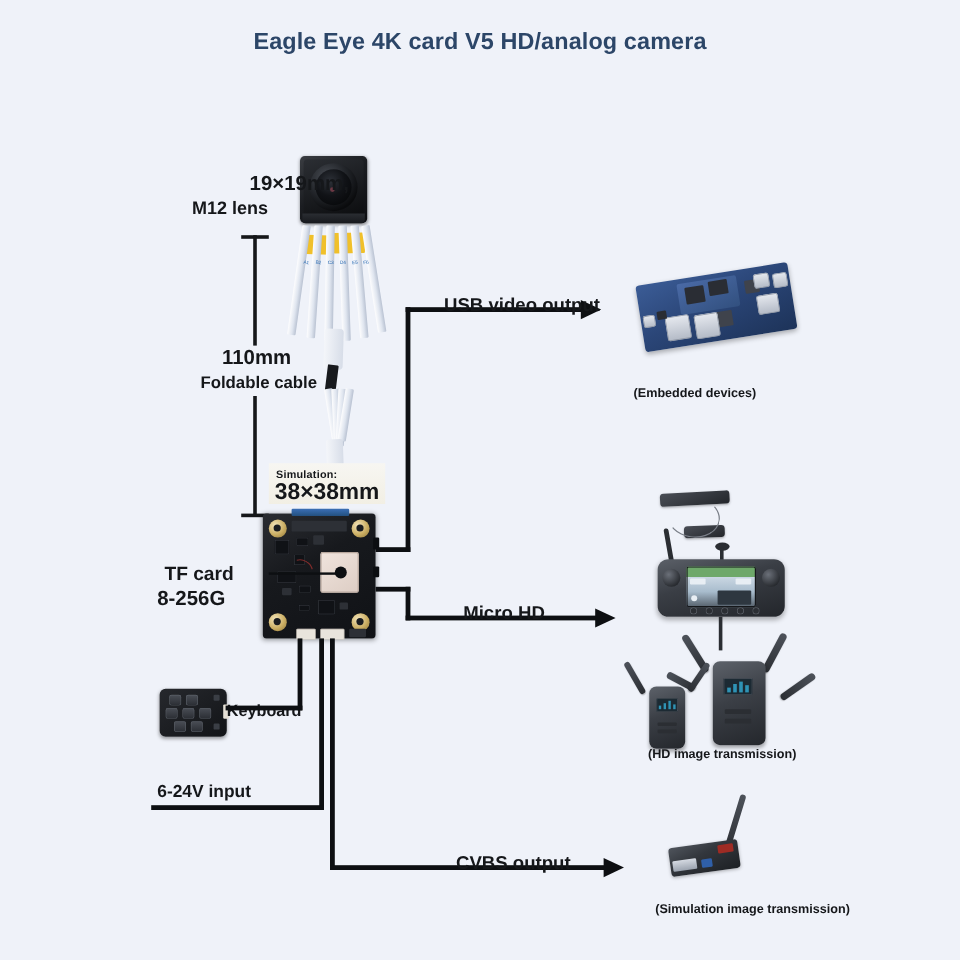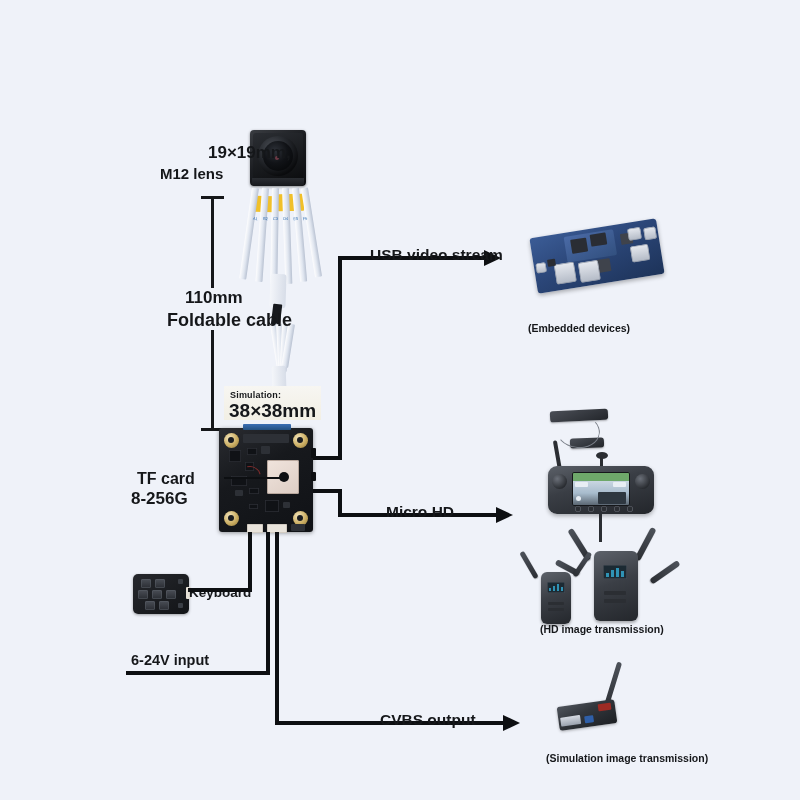--- a/index.html
+++ b/index.html
@@ -19,21 +19,21 @@
     color:#2c4668;font-weight:bold;letter-spacing:.1px;
   }
   .title1{top:24px;font-size:19.5px;}
   .title2{top:63px;font-size:19.5px;}
 
   
   .lbl{position:absolute;color:#15171a;font-weight:bold;white-space:nowrap;}
   .lbl-19{font-size:17px;}
   .lbl-m12{font-size:15px;}
   .lbl-110{font-size:17px;}
-  .lbl-fold{font-size:18px;}
+  .lbl-fold{font-size:14px;}
   .lbl-mbtitle{font-size:9px;letter-spacing:.2px;}
   .lbl-mbsize{font-size:19px;}
   .lbl-tf{font-size:16px;}
   .lbl-tfsize{font-size:17px;}
   .lbl-kbd{font-size:13.5px;}
   .lbl-volt{font-size:14.5px;}
   .lbl-flow{font-size:15.5px;}
   .cap{position:absolute;font-size:10.5px;font-weight:bold;color:#15171a;white-space:nowrap;}
 
   
@@ -161,20 +161,21 @@
   .vrx-blue{position:absolute;left:26px;top:13px;width:9px;height:7px;background:#2f5fa8;border-radius:1px;}
   .vrx-ant{position:absolute;left:602px;top:660px;width:5px;height:52px;
        background:linear-gradient(#4d525a,#2b2e33);border-radius:3px;transform:rotate(17deg);
        transform-origin:bottom center;}
 </style>
 </head>
 <body>
 
 <div id="stage">
 
+  <div class="title1">Eagle Eye 4K card V5 HD/analog camera</div>
 
   <div class="cam">
     <div class="cam-bevel"></div>
     <div class="cam-lensring"></div>
     <div class="cam-lens"></div>
     <div class="cam-glint"></div>
     <div class="cam-base"></div>
   </div>
 
   <div class="ribbon-wrap">
@@ -272,21 +273,21 @@
     <div class="kpad" style="left:45px;top:29px;"></div>
     <div class="kconn"></div>
   </div>
   <div class="lbl lbl-kbd" style="left:189px;top:585px;">Keyboard</div>
   <div class="lbl lbl-volt" style="left:131px;top:652px;text-align:center;">6-24V input</div>
 
   <div class="wire" style="left:313px;top:456px;width:29px;height:4px;"></div>
   <div class="wire" style="left:338px;top:256px;width:4px;height:204px;"></div>
   <div class="wire" style="left:338px;top:256px;width:148px;height:4px;"></div>
   <div class="arrowhead" style="left:484px;top:250px;"></div>
-  <div class="lbl lbl-flow" style="left:370px;top:246px;">USB video stream</div>
+  <div class="lbl lbl-flow" style="left:370px;top:246px;">USB video output</div>
 
   <div class="wire" style="left:313px;top:489px;width:29px;height:4px;"></div>
   <div class="wire" style="left:338px;top:489px;width:4px;height:28px;"></div>
   <div class="wire" style="left:338px;top:513px;width:160px;height:4px;"></div>
   <div class="arrowhead" style="left:496px;top:507px;"></div>
   <div class="lbl lbl-flow" style="left:386px;top:503px;">Micro HD</div>
 
   <div class="wire" style="left:248px;top:532px;width:4px;height:60px;"></div>
   <div class="wire" style="left:188px;top:588px;width:64px;height:4px;"></div>
 

